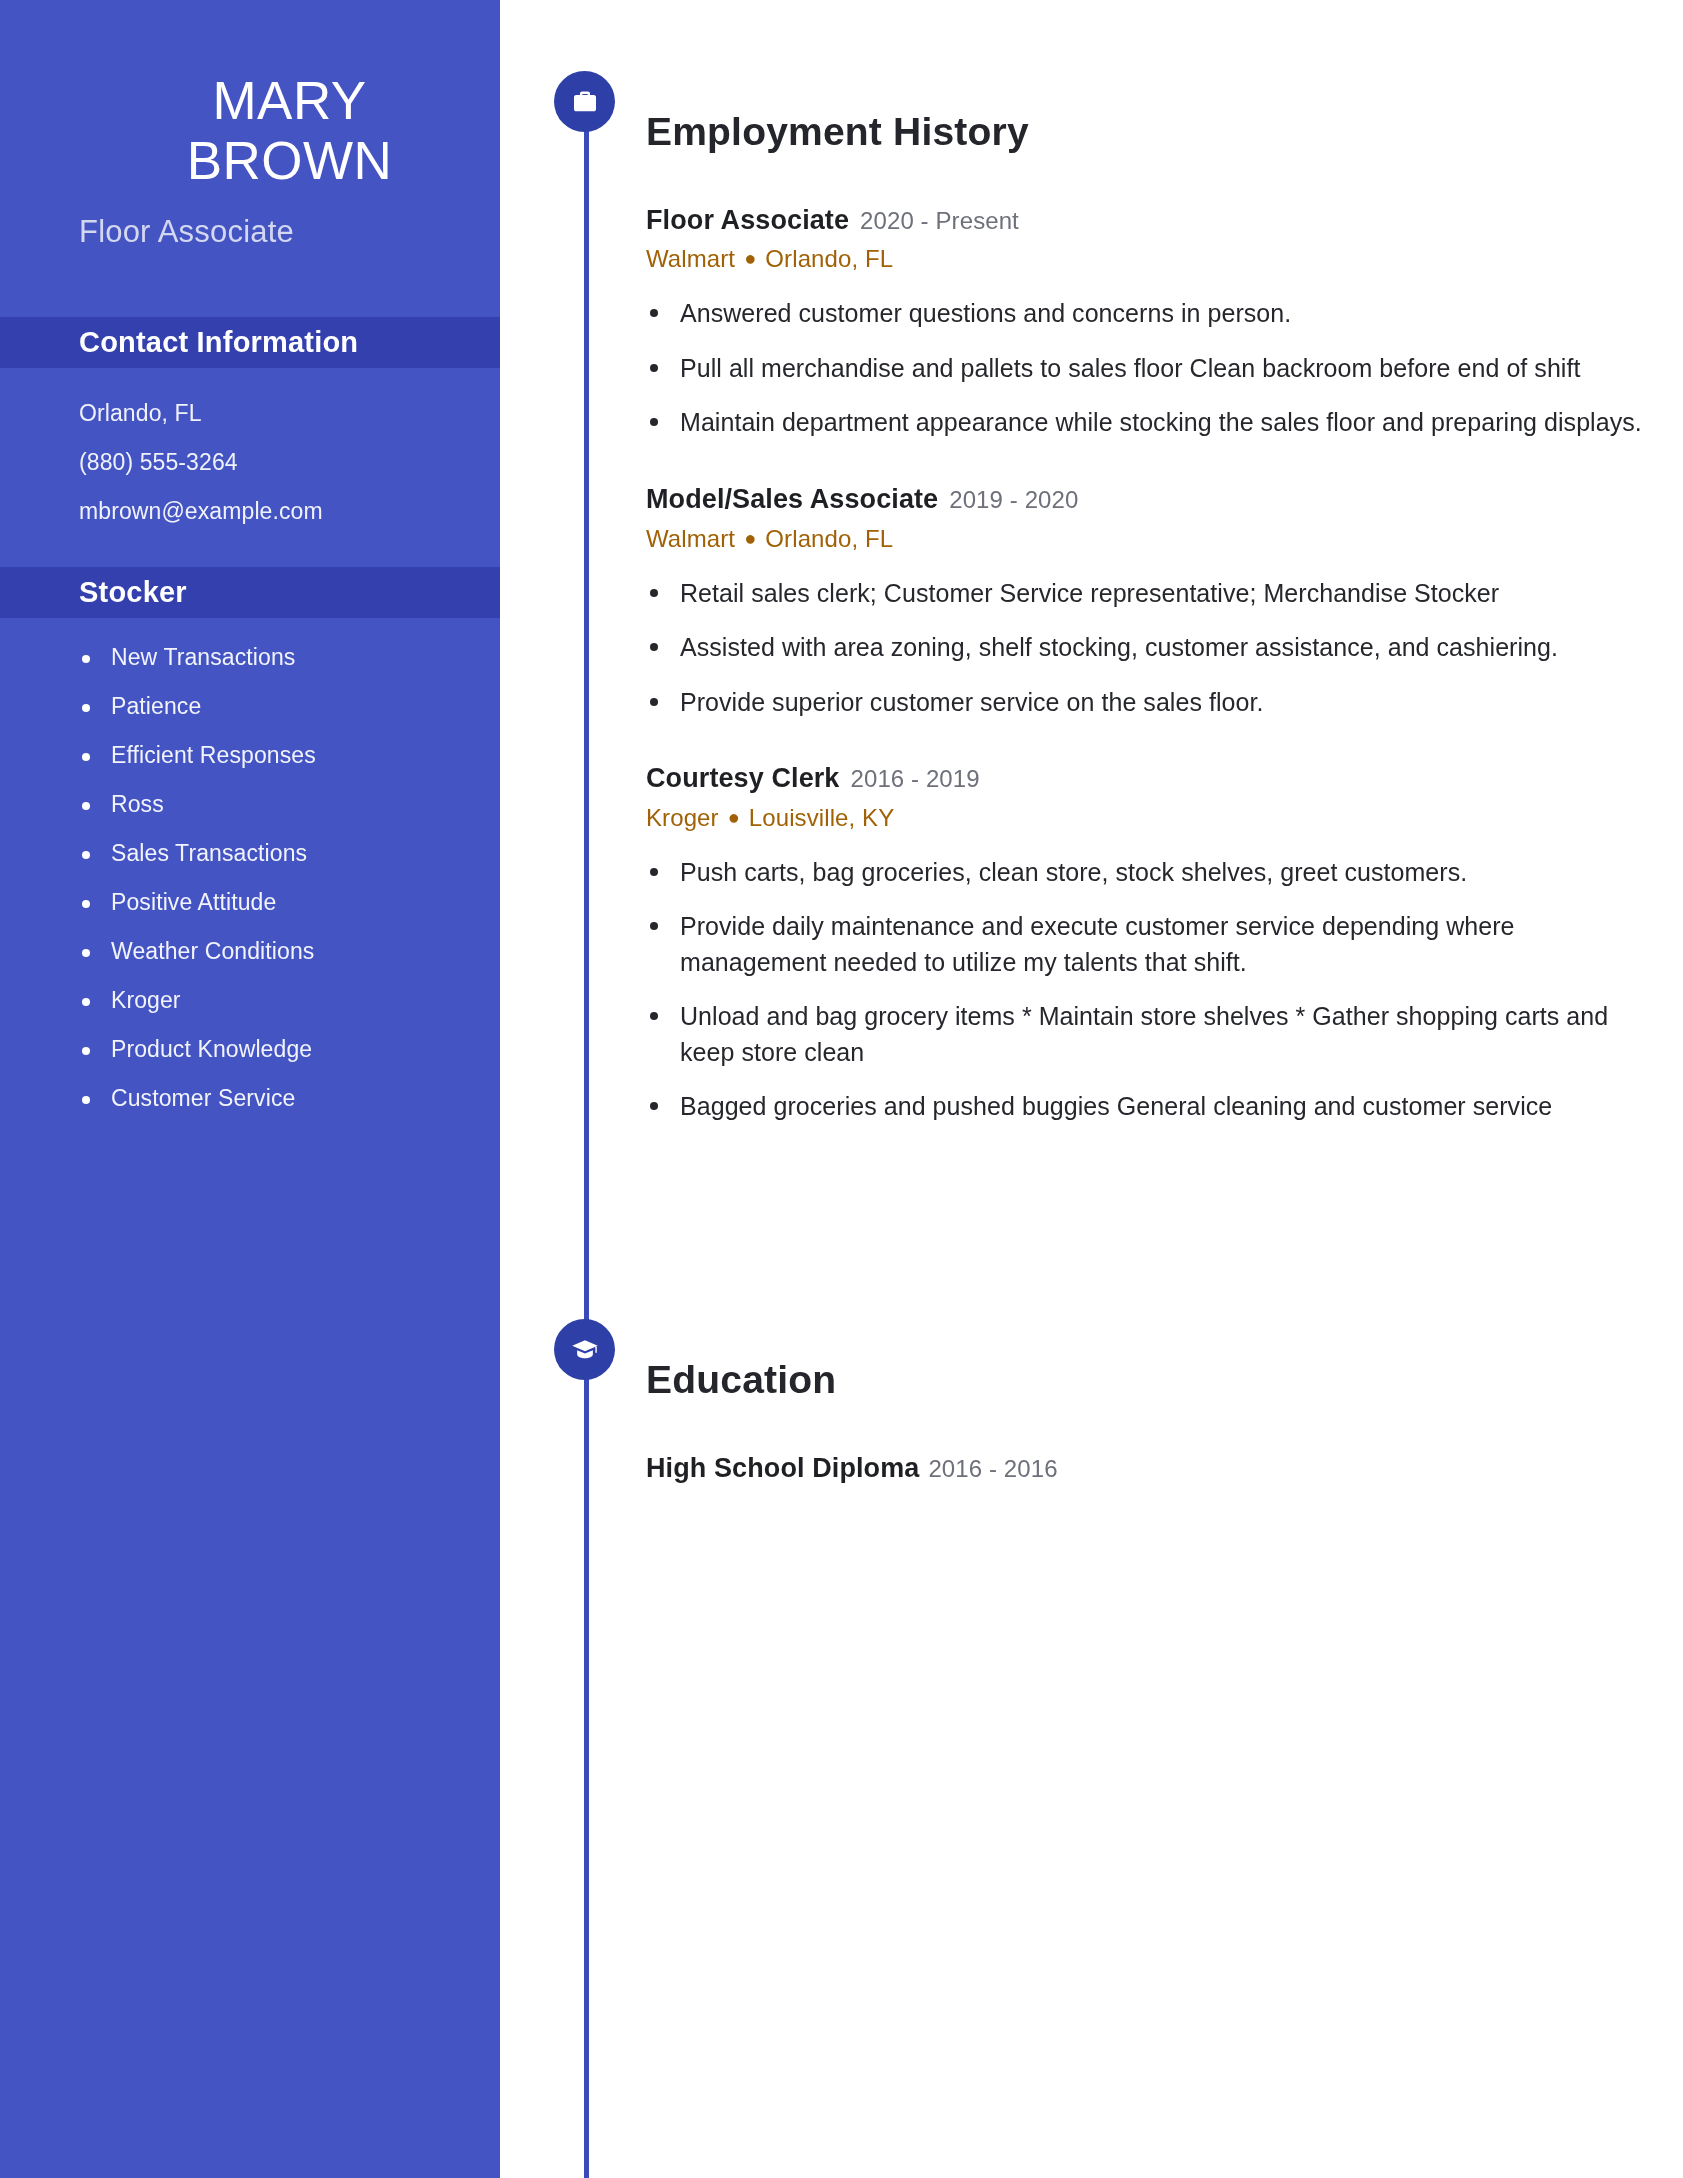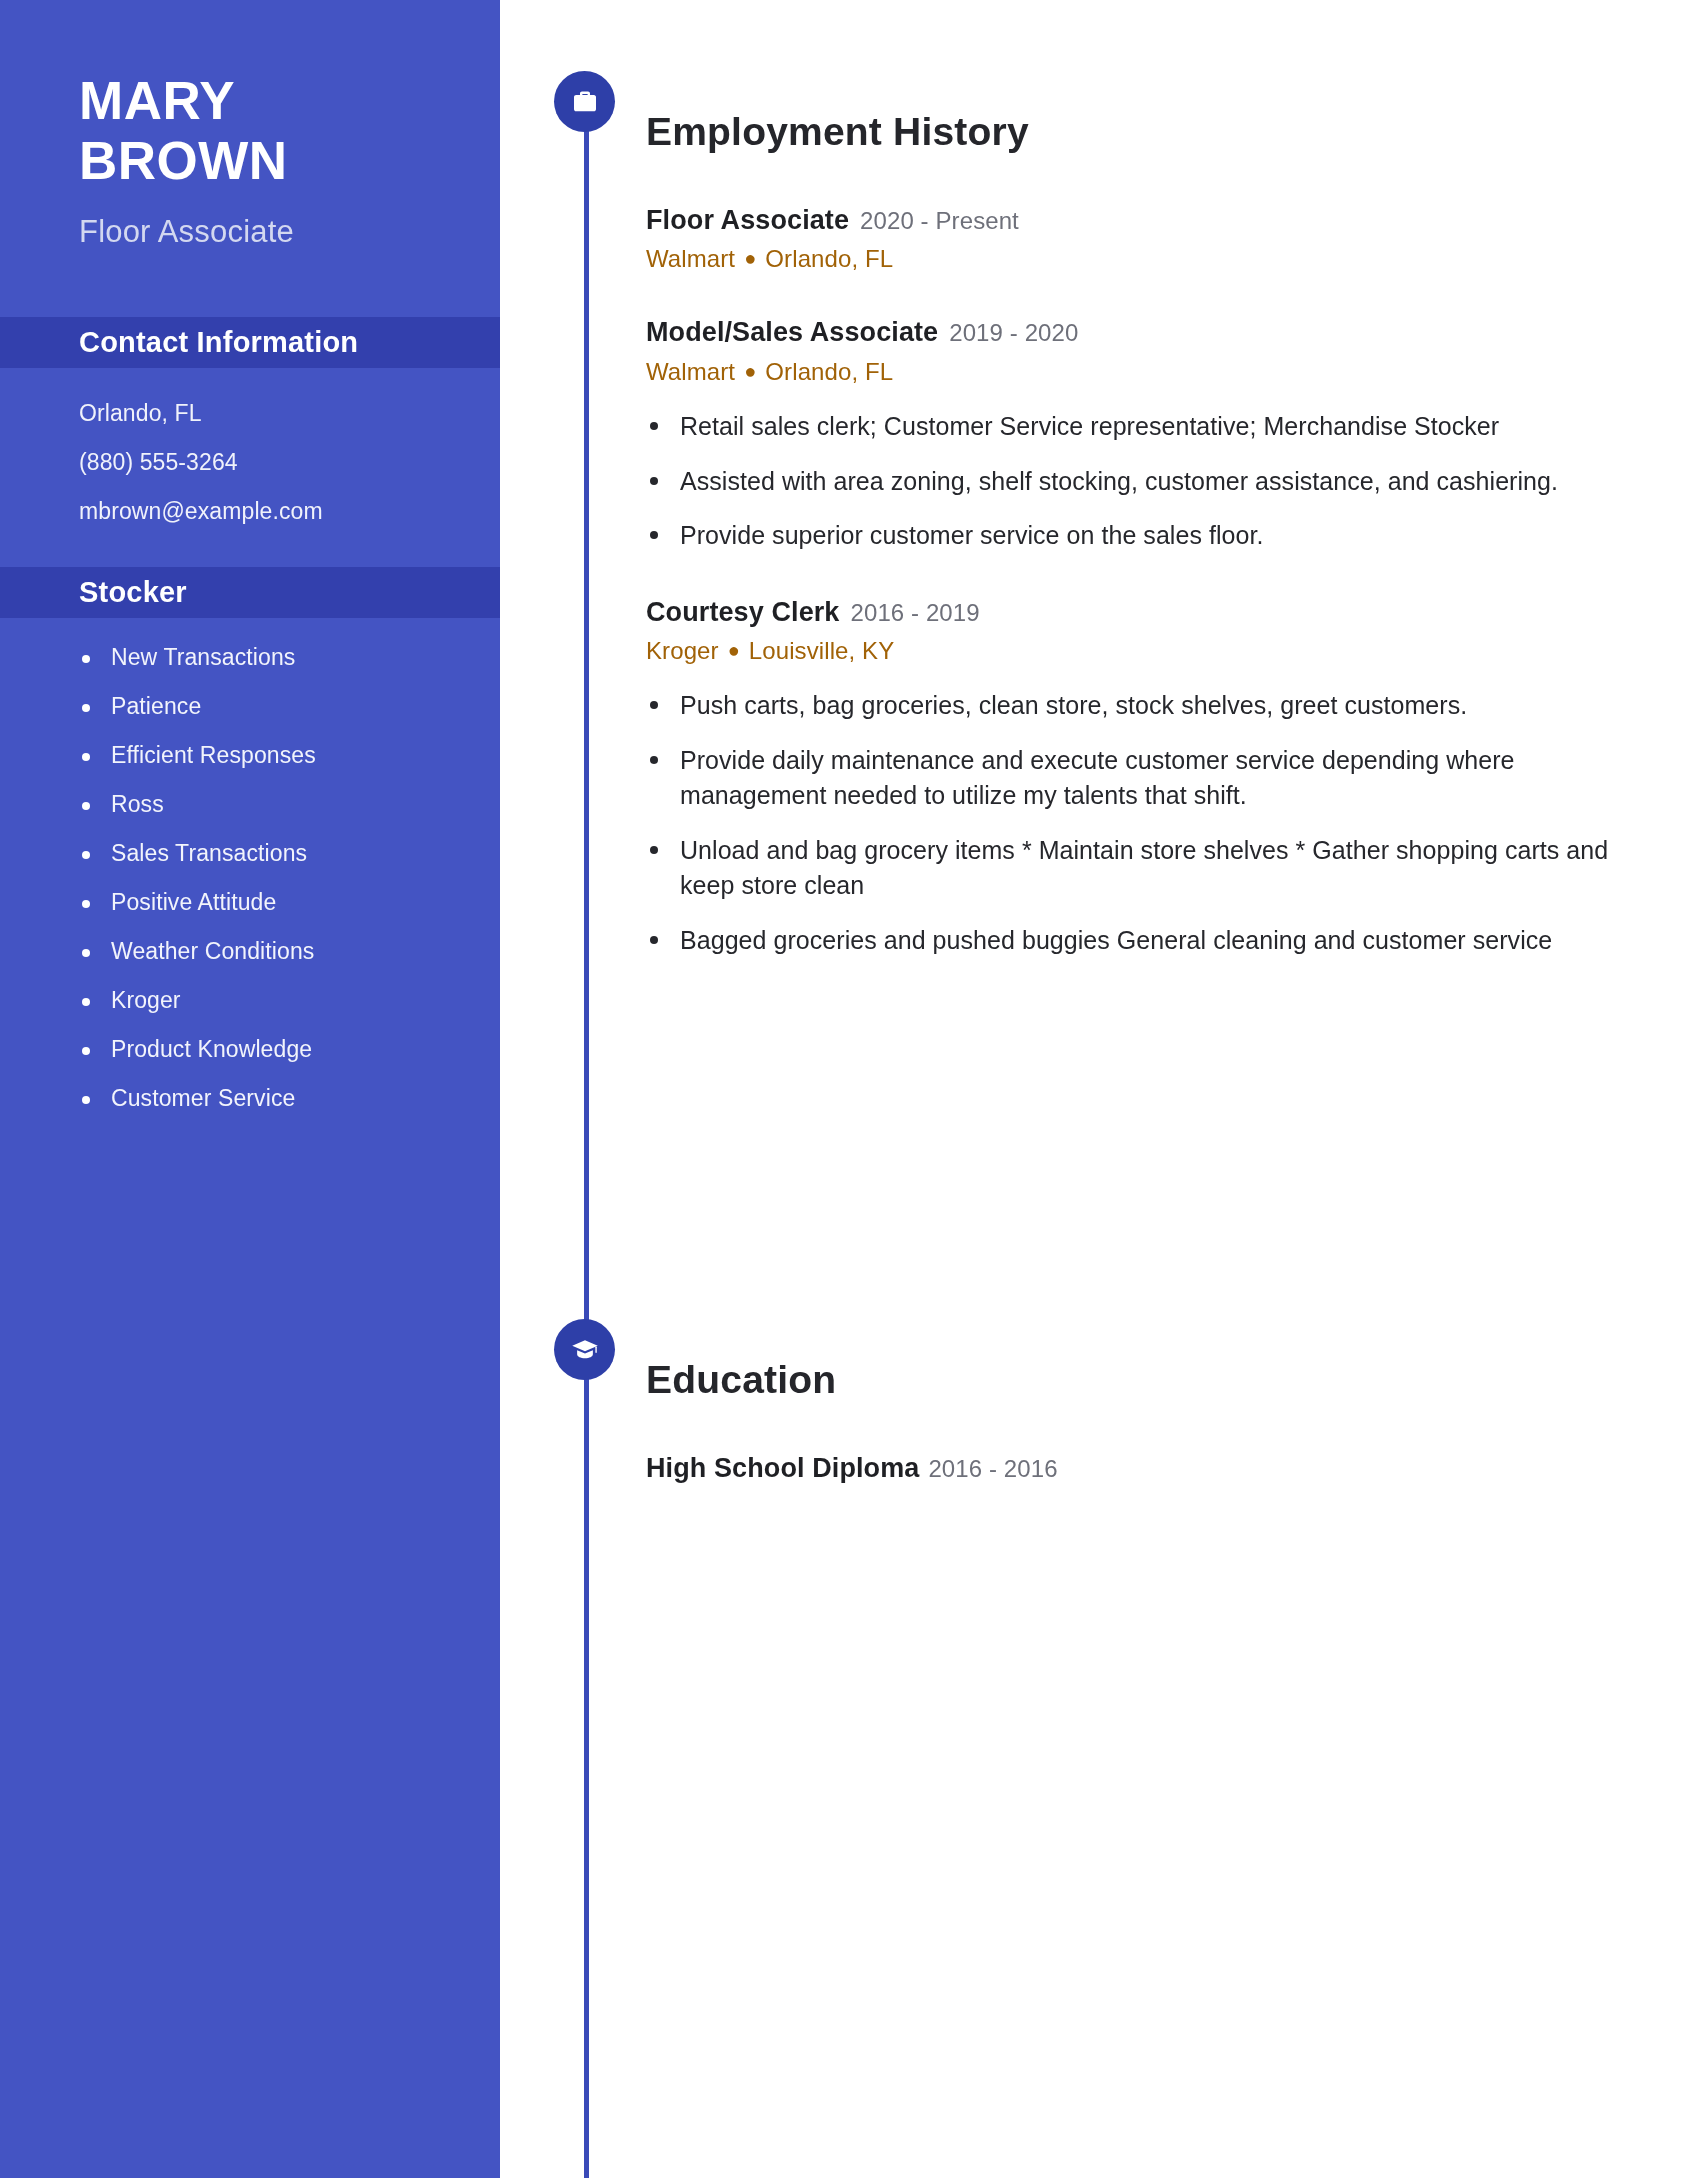--- a/index.html
+++ b/index.html
@@ -34,23 +34,24 @@
     background: #4454c3;
     box-sizing: border-box;
   }
 
   .name-block {
     padding: 71px 0 0 79px;
   }
   .name-line {
     color: #ffffff;
     font-size: 53px;
-    font-weight: bold;
+    font-weight: normal;
     line-height: 1.13;
     letter-spacing: 0.5px;
+    text-align: center;
   }
   .job-title {
     color: #d3d8f0;
     font-size: 31px;
     font-weight: 400;
     margin-top: 23px;
     letter-spacing: 0.2px;
   }
 
   .section-bar {
@@ -287,20 +288,25 @@
       <h2 class="sec-head">Employment History</h2>
       <div class="sec-body">
 
         <article class="job">
           <div class="job-head">
             <span class="job-role">Floor Associate</span><span class="job-dates">2020 - Present</span>
           </div>
           <div class="job-meta">
             <span>Walmart</span><span class="sep">●</span><span>Orlando, FL</span>
           </div>
+          <ul class="bullets">
+            <li>Answered customer questions and concerns in person.</li>
+            <li>Pull all merchandise and pallets to sales floor Clean backroom before end of shift</li>
+            <li>Maintain department appearance while stocking the sales floor and preparing displays.</li>
+          </ul>
         </article>
 
         <article class="job">
           <div class="job-head">
             <span class="job-role">Model/Sales Associate</span><span class="job-dates">2019 - 2020</span>
           </div>
           <div class="job-meta">
             <span>Walmart</span><span class="sep">●</span><span>Orlando, FL</span>
           </div>
           <ul class="bullets">

